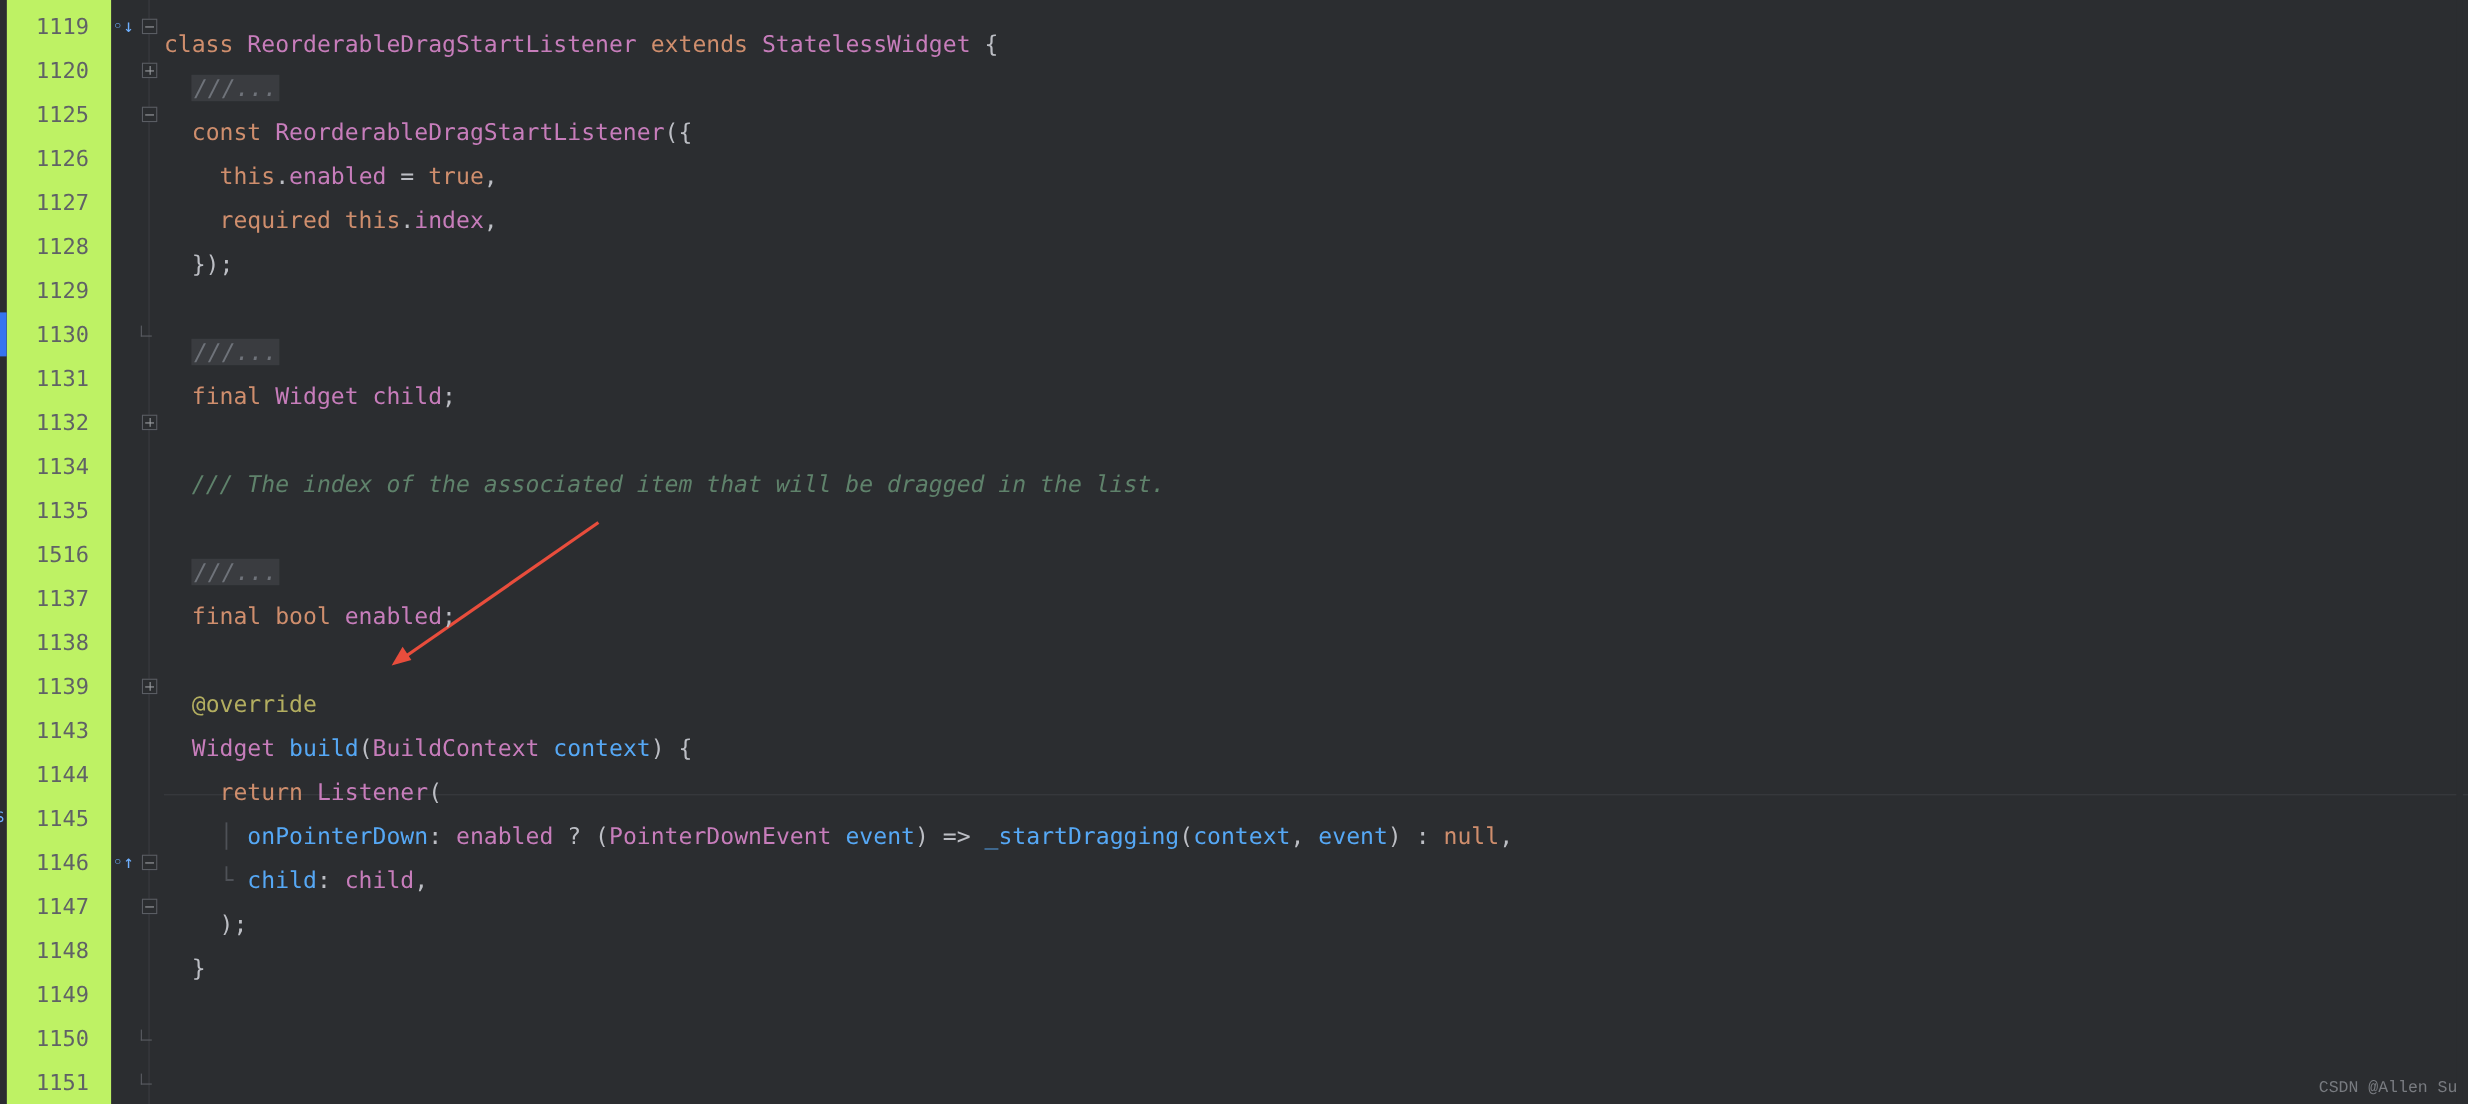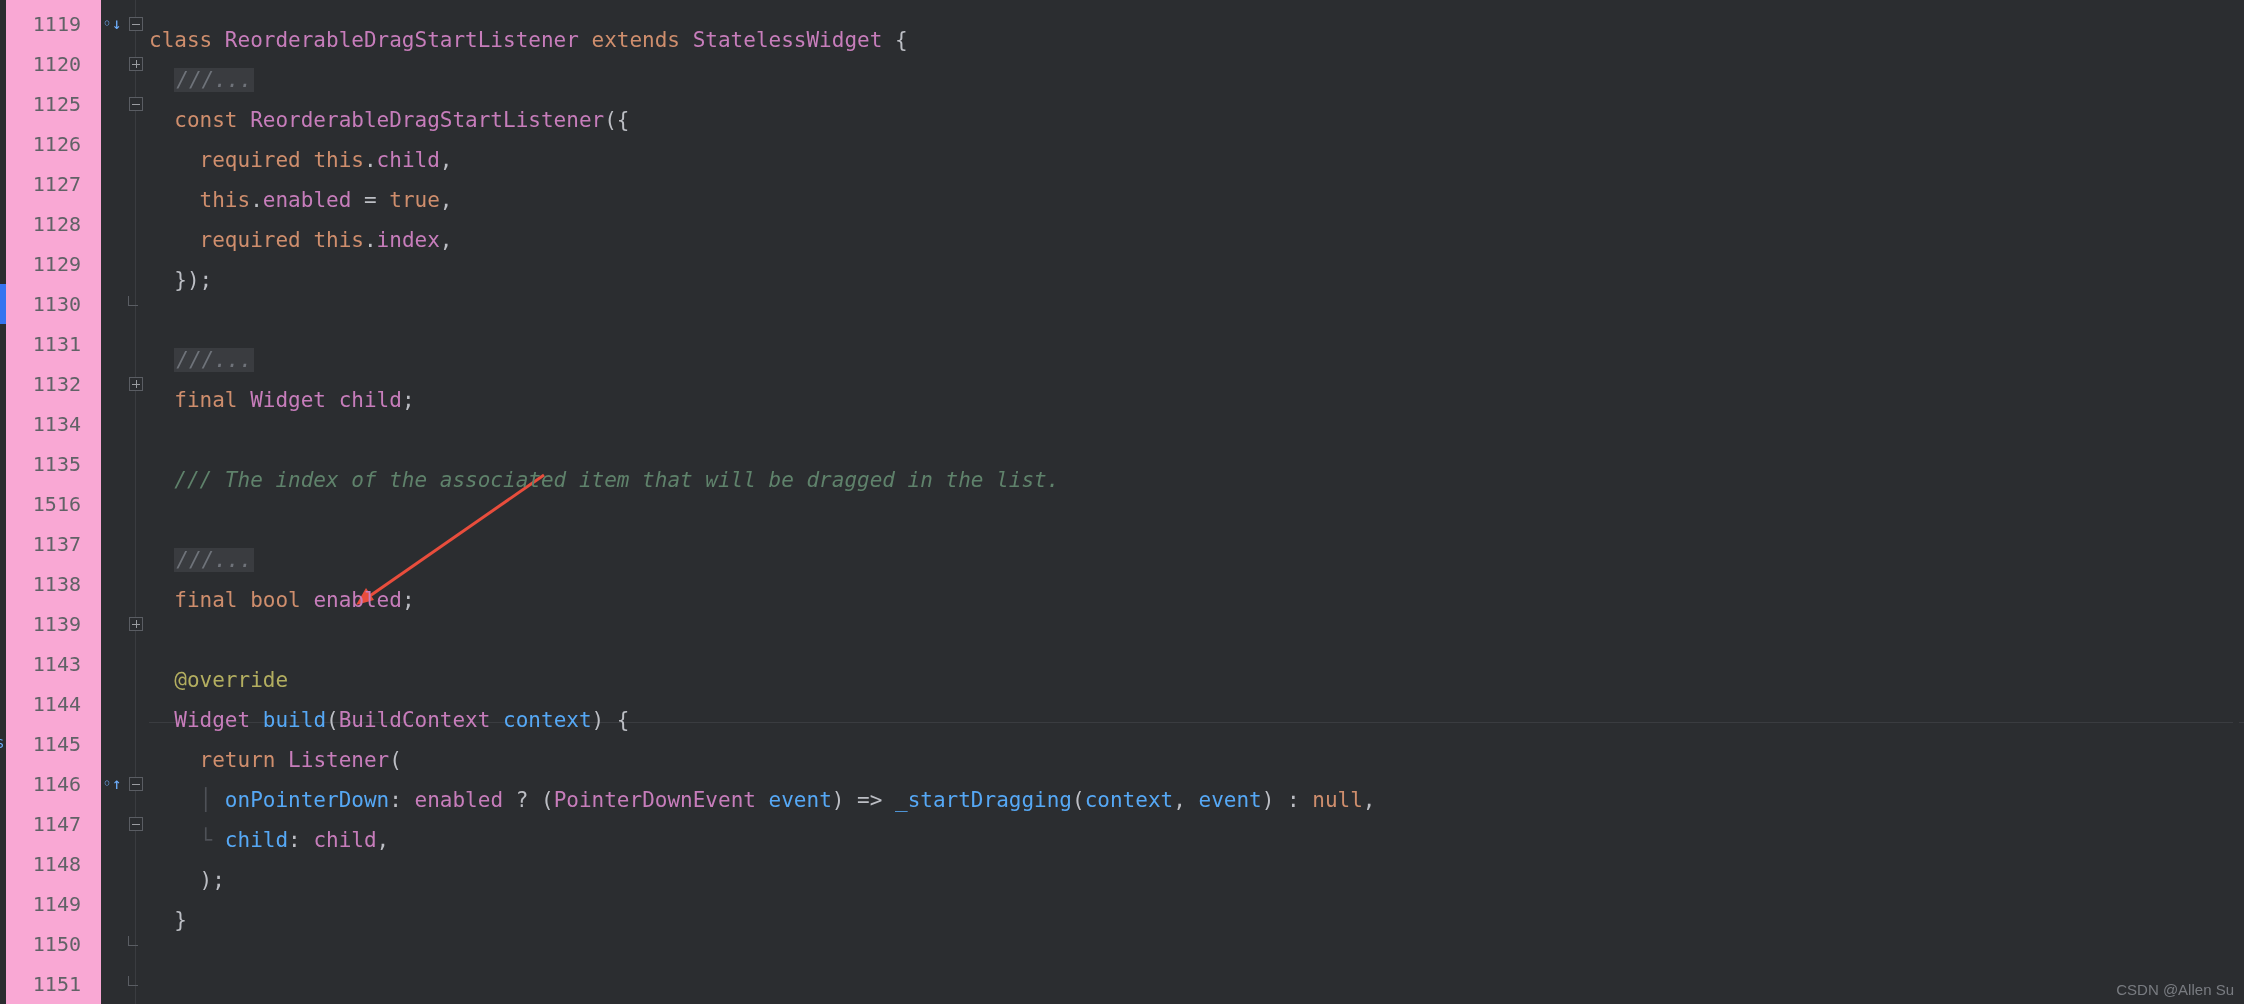--- a/index.html
+++ b/index.html
@@ -1,18 +1,18 @@
 <!DOCTYPE html>
 <html><head>
 <meta charset="utf-8">
 <style>
   * { margin:0; padding:0; box-sizing:border-box; }
   html,body { width:2244px; height:1004px; background:#2b2d30; font-family:ui-monospace,Menlo,Consolas,monospace; font-size:21px; overflow:hidden; }
   .editor { position:relative; display:flex; width:100%; height:100%; }
-  .gutter { width:95px; background:#f9a8d4; color:#606266; text-align:right; user-select:none; flex:0 0 auto; padding-top:4px; }
+  .gutter { width:95px; background:#bef264; color:#606266; text-align:right; user-select:none; flex:0 0 auto; padding-top:4px; }
   .gutter div { height:40px; line-height:40px; padding-right:20px; font-size:20px; }
   .marks { width:22px; flex:0 0 auto; position:relative; }
   .marks .mk { position:absolute; left:0; width:22px; height:40px; line-height:40px; text-align:center; font-size:16px; }
   .fold { width:26px; flex:0 0 auto; position:relative; }
   .fold .tile { position:absolute; left:0; width:26px; height:40px; display:flex; align-items:center; justify-content:center; }
   .fold .tile .sq { width:14px; height:14px; border:1px solid #5a5d63; background:#2b2d30; position:relative; }
   .fold .tile .sq::before { content:""; position:absolute; left:2px; right:2px; top:50%; height:1px; background:#9b9da1; }
   .fold .tile .sq.plus::after { content:""; position:absolute; top:2px; bottom:2px; left:50%; width:1px; background:#9b9da1; }
   .fold .vline { position:absolute; left:12px; top:0; bottom:0; width:1px; background:#3a3c40; }
   .code { flex:1 1 auto; position:relative; padding-top:20px; }
@@ -25,21 +25,21 @@
   .pn  { color:#bcbec4; }      
   .comment{ color:#6f737a; font-style:italic; background:#3a3c40; padding:0 2px;}
   .doccomment{ color:#5f826b; font-style:italic; }
   .lit { color:#cf8e6d; }
   .mtd { color:#56a8f5; }
   .thiskw{ color:#cf8e6d; }
 
   
   .guide { color:#4e5157; }
   .arrow { position:absolute; pointer-events:none; }
-  .watermark { position:absolute; right:10px; bottom:6px; color:#8c8f95; font-size:15px; font-family:Liberation Sans, sans-serif; opacity:.8;}
+  .watermark { position:absolute; right:10px; bottom:6px; color:#8c8f95; font-size:15px; font-family:Liberation Mono, monospace; opacity:.8;}
   .left-bar-accent { width:6px; background:#2b2d30; flex:0 0 auto; position:relative; }
   .left-bar-accent .sel { position:absolute; left:0; width:6px; height:40px; background:#3574f0; }
   .scrollbar { position:absolute; right:2px; top:0; bottom:0; width:12px; }
   .scrollbar .track { position:absolute; left:3px; top:0; bottom:0; width:6px; background:#2b2d30; }
   
   .hsep { position:absolute; left:0; right:0; height:1px; background:#3a3c40; }
 </style>
 </head>
 <body>
 
@@ -119,21 +119,20 @@
 
   <div class="code">
     <div class="hsep" style="top:722px;"></div>
     <svg class="arrow" style="left:205px; top:470px;" width="200" height="140">
       <line x1="190" y1="5" x2="10" y2="130" stroke="#e84d3c" stroke-width="3"></line>
       <polygon points="2,135 20,130 12,118" fill="#e84d3c"></polygon>
     </svg>
   <div class="ln"><span class="kw">class </span><span class="type">ReorderableDragStartListener </span><span class="kw">extends </span><span class="type">StatelessWidget </span><span class="pn">{</span></div>
       <div class="ln"><span class="pn">  </span><span class="comment">///...</span></div>
       <div class="ln"><span class="pn">  </span><span class="kw">const </span><span class="type">ReorderableDragStartListener</span><span class="pn">({</span></div>
-      <div class="ln"><span class="pn">    </span><span class="kw">required </span><span class="thiskw">this</span><span class="pn">.</span><span class="prop">child</span><span class="pn">,</span></div>
       <div class="ln"><span class="pn">    </span><span class="thiskw">this</span><span class="pn">.</span><span class="prop">enabled</span><span class="pn"> = </span><span class="lit">true</span><span class="pn">,</span></div>
       <div class="ln"><span class="pn">    </span><span class="kw">required </span><span class="thiskw">this</span><span class="pn">.</span><span class="prop">index</span><span class="pn">,</span></div>
       <div class="ln"><span class="pn">  });</span></div>
       <div class="ln"><span class="pn"></span></div>
       <div class="ln"><span class="pn">  </span><span class="comment">///...</span></div>
       <div class="ln"><span class="pn">  </span><span class="kw">final </span><span class="type">Widget </span><span class="prop">child</span><span class="pn">;</span></div>
       <div class="ln"><span class="pn"></span></div>
       <div class="ln"><span class="pn">  </span><span class="doccomment">/// The index of the associated item that will be dragged in the list.</span></div>
       <div class="ln"><span class="pn"></span></div>
       <div class="ln"><span class="pn">  </span><span class="comment">///...</span></div>

